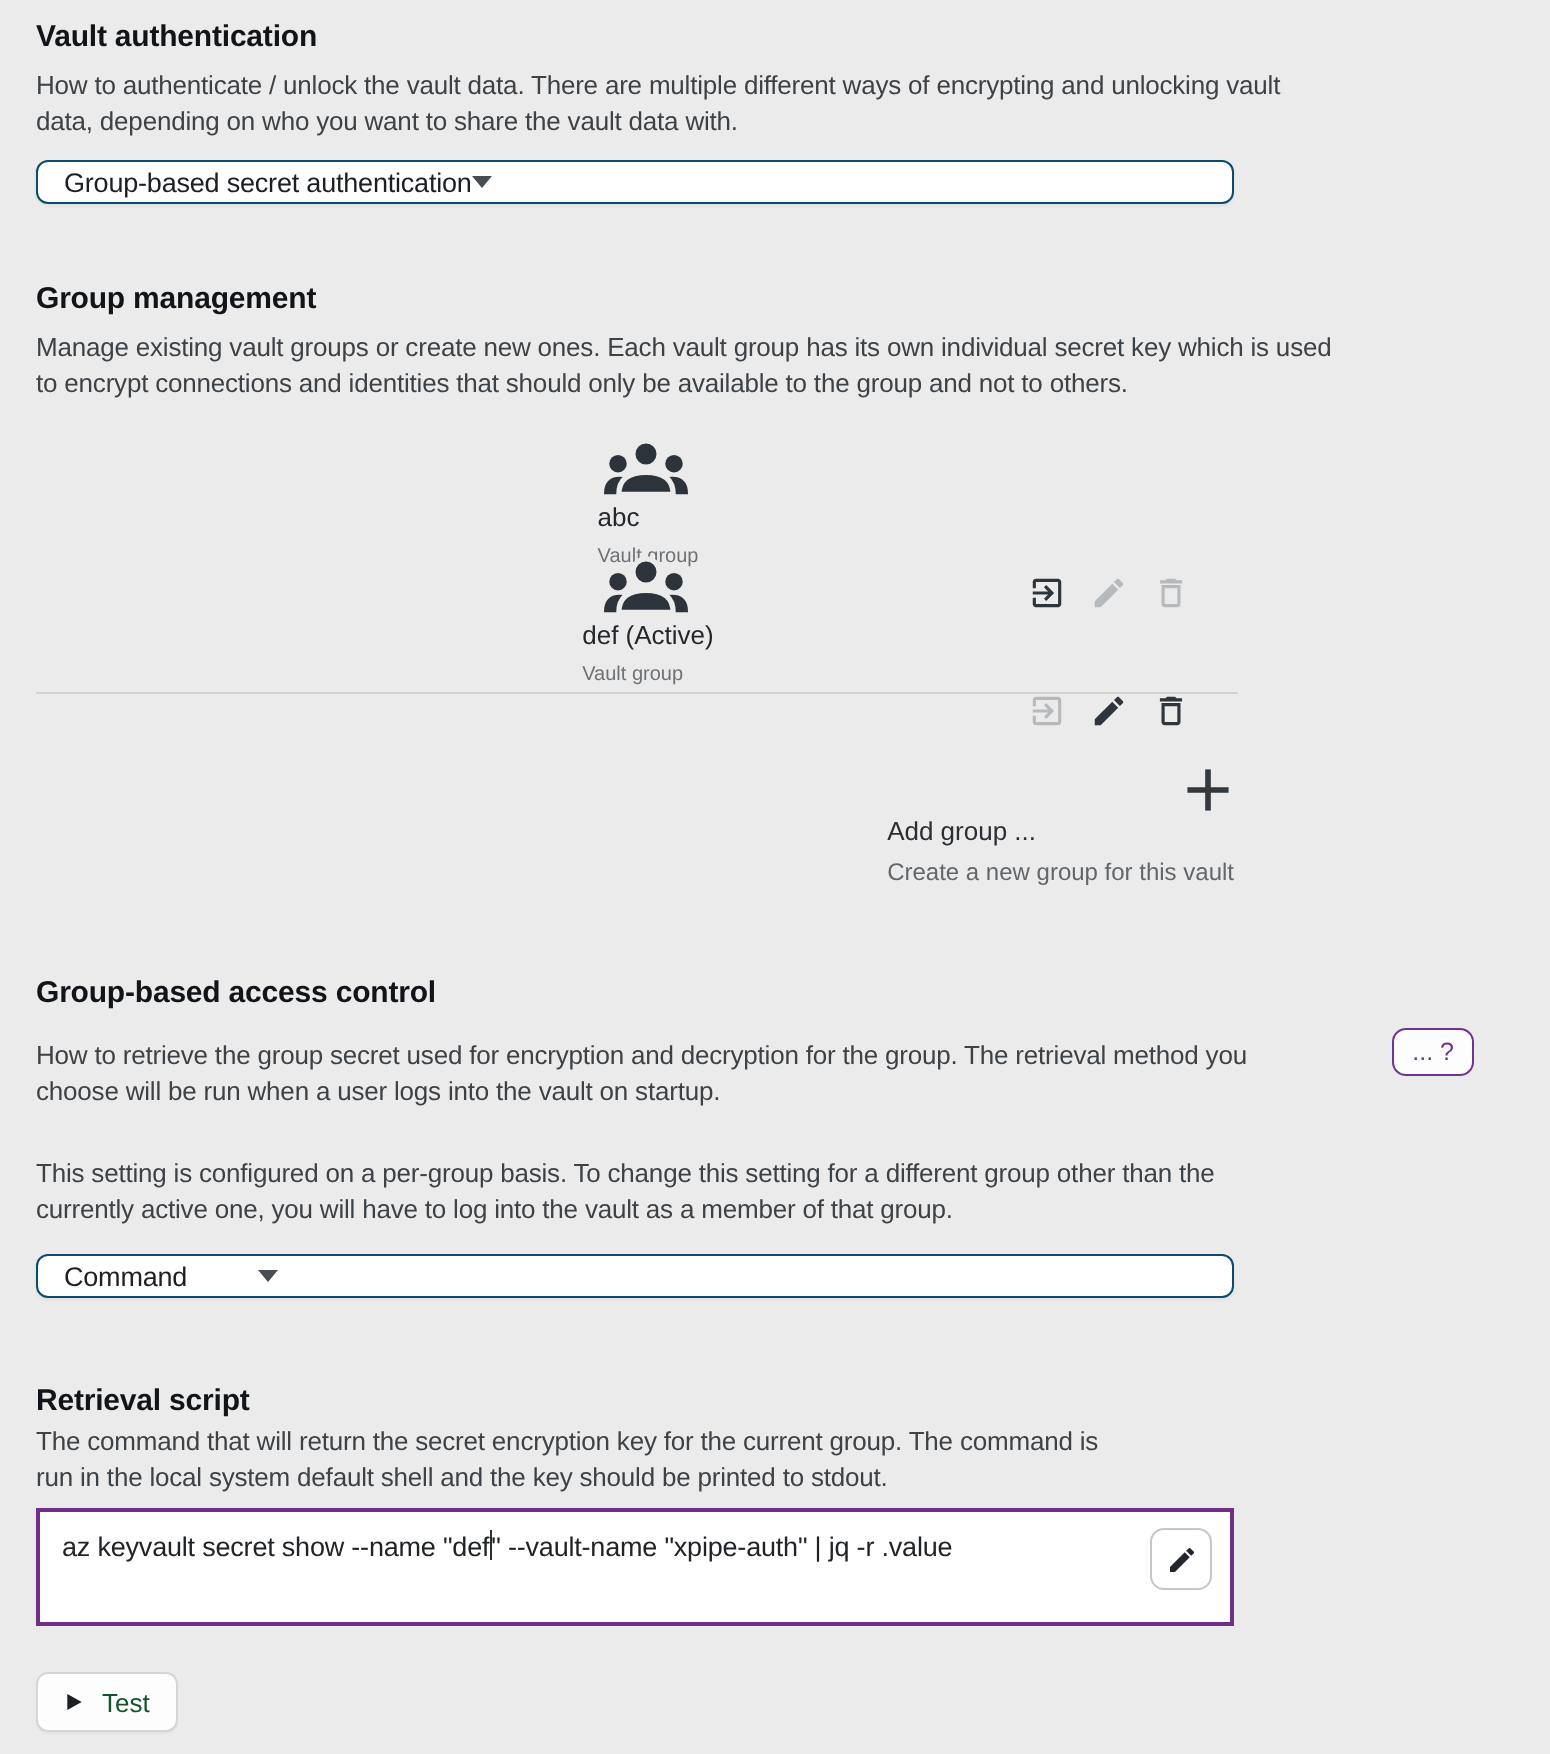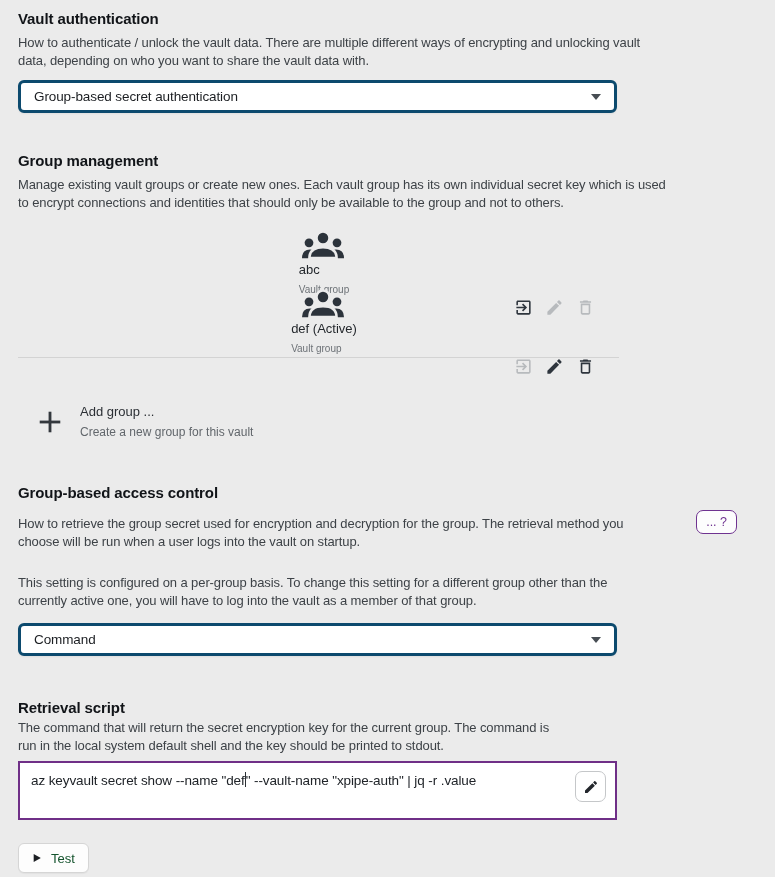--- a/index.html
+++ b/index.html
@@ -14,23 +14,23 @@
   .section-title{
     font-size:15px;font-weight:700;color:#111418;
     line-height:18px;margin:0;letter-spacing:-0.1px;
   }
   .desc{
     margin:6px 0 0 0;font-size:13px;line-height:18px;color:#3d4247;
     white-space:pre-line;letter-spacing:-0.1px;
   }
   
   .combo{
-    margin-top:10px;width:599px;height:33px;box-sizing:border-box;
-    background:#ffffff;border:3px solid #0c4a6e;border-radius:6px;
-    display:flex;align-items:center;justify-content:space-between;
+    margin-top:10px;width:599px;height:22px;box-sizing:border-box;
+    background:#ffffff;border:1px solid #0c4a6e;border-radius:6px;
+    display:flex;align-items:center;
     padding:0 13px;cursor:pointer;
     box-shadow:0 1px 2px rgba(0,0,0,0.05);
   }
   .combo .value{font-size:13.5px;color:#1b1e22;letter-spacing:-0.1px;}
   .chevron{width:0;height:0;border-left:5px solid transparent;border-right:5px solid transparent;border-top:6px solid #474d53;}
   
   .sec-gm{margin-top:39px;}
   .sec-ac{margin-top:44px;}
   .sec-rs{margin-top:43px;}
   
@@ -41,21 +41,21 @@
   .row-text{margin-left:13px;}
   .row-title{font-size:13px;line-height:16px;color:#24282d;}
   .row-sub{font-size:10px;line-height:15px;color:#6d7277;margin-top:4px;}
   .row-actions{margin-left:auto;display:flex;gap:11px;padding-right:22px;}
   .icon-btn{width:20px;height:20px;background:none;border:none;padding:0;display:flex;align-items:center;justify-content:center;cursor:pointer;}
   .icon-btn svg{width:19px;height:19px;display:block;}
   .ic-on{color:#2e353d;}
   .ic-off{color:#b7babd;cursor:default;}
   .divider{width:601px;height:1px;background:#d3d3d3;margin-top:22px;}
   
-  .add-row{display:flex;align-items:center;margin-top:46px;width:599px;cursor:pointer;}
+  .add-row{display:flex;align-items:flex-end;margin-top:35px;width:599px;cursor:pointer;flex-direction:column;}
   .plus-icon{width:26px;height:26px;color:#33383d;margin-left:19px;flex:none;}
   .plus-icon svg{width:26px;height:26px;display:block;}
   .add-text{margin-left:17px;}
   .add-title{font-size:13px;line-height:16px;color:#2b2f34;}
   .add-sub{font-size:12px;line-height:15px;color:#62676c;margin-top:5px;}
   
   .desc-row{display:flex;align-items:flex-start;width:719px;margin-top:13px;}
   .desc-row .desc{margin-top:0;flex:none;}
   .help-btn{
     margin-left:auto;margin-top:-5px;flex:none;

